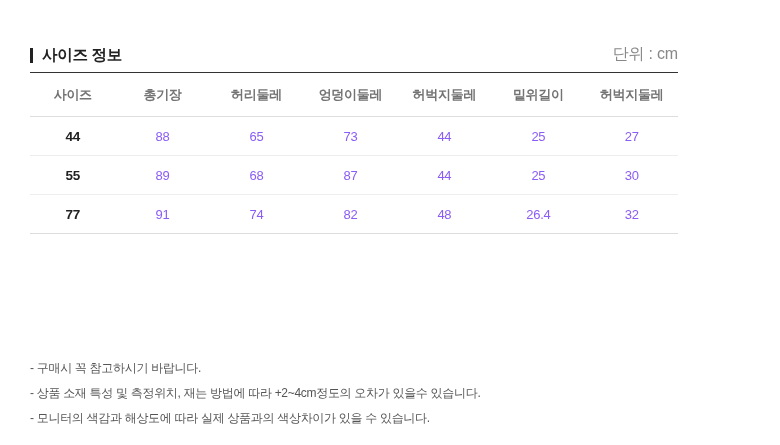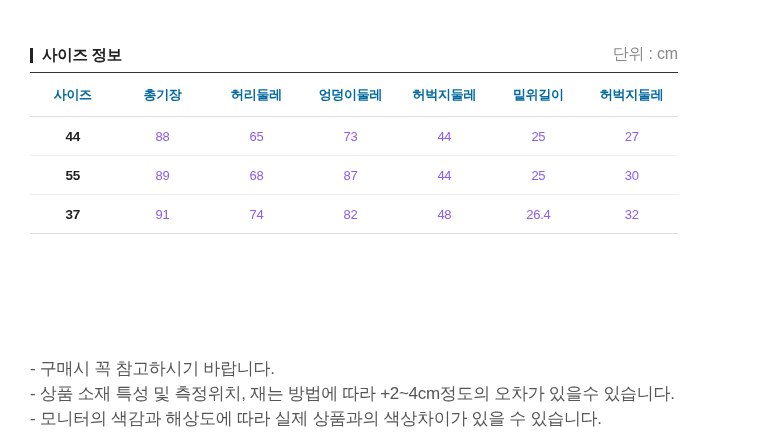--- a/index.html
+++ b/index.html
@@ -61,21 +61,21 @@
   }
   table.size-table th,
   table.size-table td {
     text-align: center;
     font-size: 13px;
     letter-spacing: -0.3px;
   }
   table.size-table thead th {
     height: 44px;
     font-weight: bold;
-    color: #0369a1;
+    color: #737373;
     border-top: 1px solid #333333;
     border-bottom: 1px solid #dddddd;
     vertical-align: middle;
   }
   table.size-table tbody td {
     height: 39px;
     color: #8b5cf6;
     border-bottom: 1px solid #eeeeee;
     vertical-align: middle;
     font-weight: normal;
@@ -98,21 +98,21 @@
   col.c6 { width: 14.3%; }
 
   
   .notes {
     position: absolute;
     left: 30px;
     bottom: 14px;
     width: 720px;
   }
   .note-line {
-    font-size: 17px;
+    font-size: 12px;
     color: #555555;
     letter-spacing: -0.3px;
     line-height: 25px;
     white-space: nowrap;
   }
 </style>
 </head>
 <body>
 
 <div class="page">
@@ -159,21 +159,21 @@
       <tr>
         <td>55</td>
         <td>89</td>
         <td>68</td>
         <td>87</td>
         <td>44</td>
         <td>25</td>
         <td>30</td>
       </tr>
       <tr>
-        <td>37</td>
+        <td>77</td>
         <td>91</td>
         <td>74</td>
         <td>82</td>
         <td>48</td>
         <td>26.4</td>
         <td>32</td>
       </tr>
     </tbody>
   </table>
 

